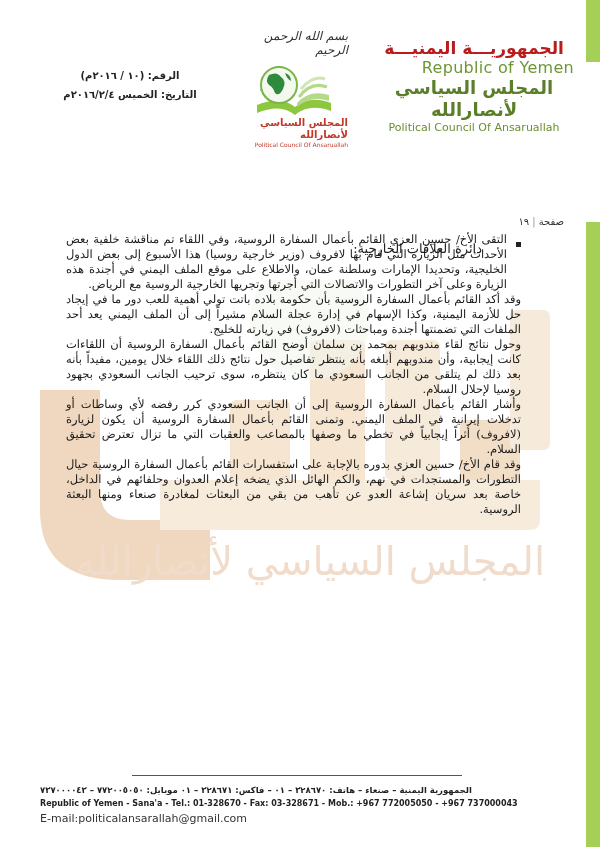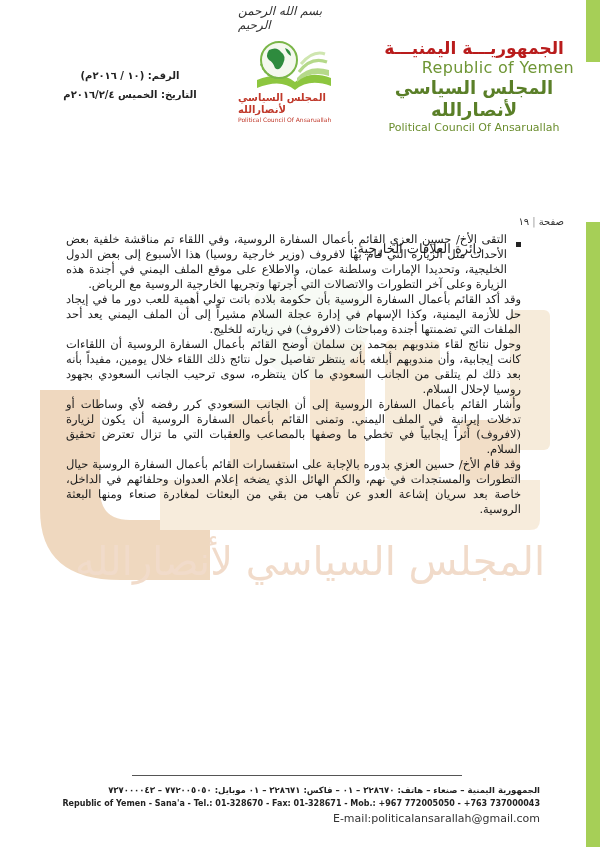--- a/index.html
+++ b/index.html
@@ -15,21 +15,21 @@
   .header-right {
     position: absolute; right: 26px; top: 38px; width: 200px;
     text-align: center; color: #6b8e2f;
   }
   .header-right .ar1 { font-family: "DejaVu Sans", sans-serif; font-size: 17px; font-weight: bold; line-height: 20px; direction: rtl; color: #b91c1c; }
   .header-right .en1 { font-family: "DejaVu Sans", sans-serif; font-size: 16px; line-height: 19px; color: #6f9636; letter-spacing: 0.3px; text-align: right; }
   .header-right .ar2 { font-family: "DejaVu Sans", sans-serif; font-size: 18px; font-weight: bold; line-height: 22px; direction: rtl; color: #5a7f28; }
   .header-right .en2 { font-family: "DejaVu Sans", sans-serif; font-size: 11px; line-height: 14px; color: #6b8e2f; }
 
   .logo-center {
-    position: absolute; left: 238px; top: 4px; width: 110px; text-align: left;
+    position: absolute; left: 238px; top: 29px; width: 110px; text-align: right;
   }
   .basmala { font-family: "DejaVu Serif", serif; font-size: 12px; direction: rtl; color: #333; font-style: italic; }
   .logo-svg { display: block; margin: 2px auto 0; }
   .logo-ar { font-family: "DejaVu Sans", sans-serif; font-size: 10px; font-weight: bold; color: #c0392b; direction: rtl; line-height: 12px; }
   .logo-en { font-family: "DejaVu Sans", sans-serif; font-size: 6px; color: #c0392b; line-height: 8px; }
 
   .ref-block {
     position: absolute; left: 60px; top: 70px; width: 140px; direction: rtl; text-align: center;
     font-family: "DejaVu Sans", sans-serif; font-size: 10px; font-weight: bold; color: #222;
   }
@@ -58,21 +58,21 @@
   .body-text p { margin: 0; position: relative; }
   .body-text .bullet { padding-right: 14px; }
   .bullet-mark {
     position: absolute; right: 0; top: 10px; width: 5px; height: 5px; background: #222;
   }
 
   .footer-line {
     position: absolute; left: 132px; top: 775px; width: 330px; height: 1px; background: #555;
   }
   .footer {
-    position: absolute; left: 40px; top: 783px; width: 500px; text-align: right;
+    position: absolute; left: 40px; top: 783px; width: 500px; text-align: left;
     font-family: "DejaVu Sans", sans-serif; color: #222;
   }
   .footer .f-ar { font-size: 8.5px; font-weight: bold; direction: rtl; line-height: 14px; }
   .footer .f-en { font-size: 8px; font-weight: bold; line-height: 14px; white-space: nowrap; }
   .footer .f-mail { font-size: 11px; line-height: 16px; color: #333; }
 </style>
 </head>
 <body>
 
 <div class="green-bar" style="top:0;height:62px;"></div>
@@ -129,15 +129,15 @@
   <p class="bullet"><span class="bullet-mark"></span><span>التقى الأخ/ حسين العزي القائم بأعمال السفارة الروسية، وفي اللقاء تم مناقشة خلفية بعض الأحداث مثل الزيارة التي قام بها لافروف (وزير خارجية روسيا) هذا الأسبوع إلى بعض الدول الخليجية، وتحديدا الإمارات وسلطنة عمان، والاطلاع على موقع الملف اليمني في أجندة هذه الزيارة وعلى آخر التطورات والاتصالات التي أجرتها وتجريها الخارجية الروسية مع الرياض.</span></p>
   <p>وقد أكد القائم بأعمال السفارة الروسية بأن حكومة بلاده باتت تولي أهمية للعب دور ما في إيجاد حل للأزمة اليمنية، وكذا الإسهام في إدارة عجلة السلام مشيراً إلى أن الملف اليمني يعد أحد الملفات التي تضمنتها أجندة ومباحثات (لافروف) في زيارته للخليج.</p>
   <p>وحول نتائج لقاء مندوبهم بمحمد بن سلمان أوضح القائم بأعمال السفارة الروسية أن اللقاءات كانت إيجابية، وأن مندوبهم أبلغه بأنه ينتظر تفاصيل حول نتائج ذلك اللقاء خلال يومين، مفيداً بأنه بعد ذلك لم يتلقى من الجانب السعودي ما كان ينتظره، سوى ترحيب الجانب السعودي بجهود روسيا لإحلال السلام.</p>
   <p>وأشار القائم بأعمال السفارة الروسية إلى أن الجانب السعودي كرر رفضه لأي وساطات أو تدخلات إيرانية في الملف اليمني. وتمنى القائم بأعمال السفارة الروسية أن يكون لزيارة (لافروف) أثراً إيجابياً في تخطي ما وصفها بالمصاعب والعقبات التي ما تزال تعترض تحقيق السلام.</p>
   <p>وقد قام الأخ/ حسين العزي بدوره بالإجابة على استفسارات القائم بأعمال السفارة الروسية حيال التطورات والمستجدات في نهم، والكم الهائل الذي يضخه إعلام العدوان وحلفائهم في الداخل، خاصة بعد سريان إشاعة العدو عن تأهب من بقي من البعثات لمغادرة صنعاء ومنها البعثة الروسية.</p>
 </div>
 
 <div class="footer-line"></div>
 <div class="footer">
   <div class="f-ar">الجمهورية اليمنية – صنعاء – هاتف: ٣٢٨٦٧٠ – ٠١ – فاكس: ٣٢٨٦٧١ – ٠١ موبايل: ٧٧٢٠٠٥٠٥٠ – ٧٣٧٠٠٠٠٤٣</div>
-  <div class="f-en">Republic of Yemen - Sana'a - Tel.: 01-328670 - Fax: 01-328671 - Mob.: +967 772005050 - +763 737000043</div>
+  <div class="f-en">Republic of Yemen - Sana'a - Tel.: 01-328670 - Fax: 03-328671 - Mob.: +967 772005050 - +967 737000043</div>
   <div class="f-mail">E-mail:politicalansarallah@gmail.com</div>
 </div>
 
 </body></html>

